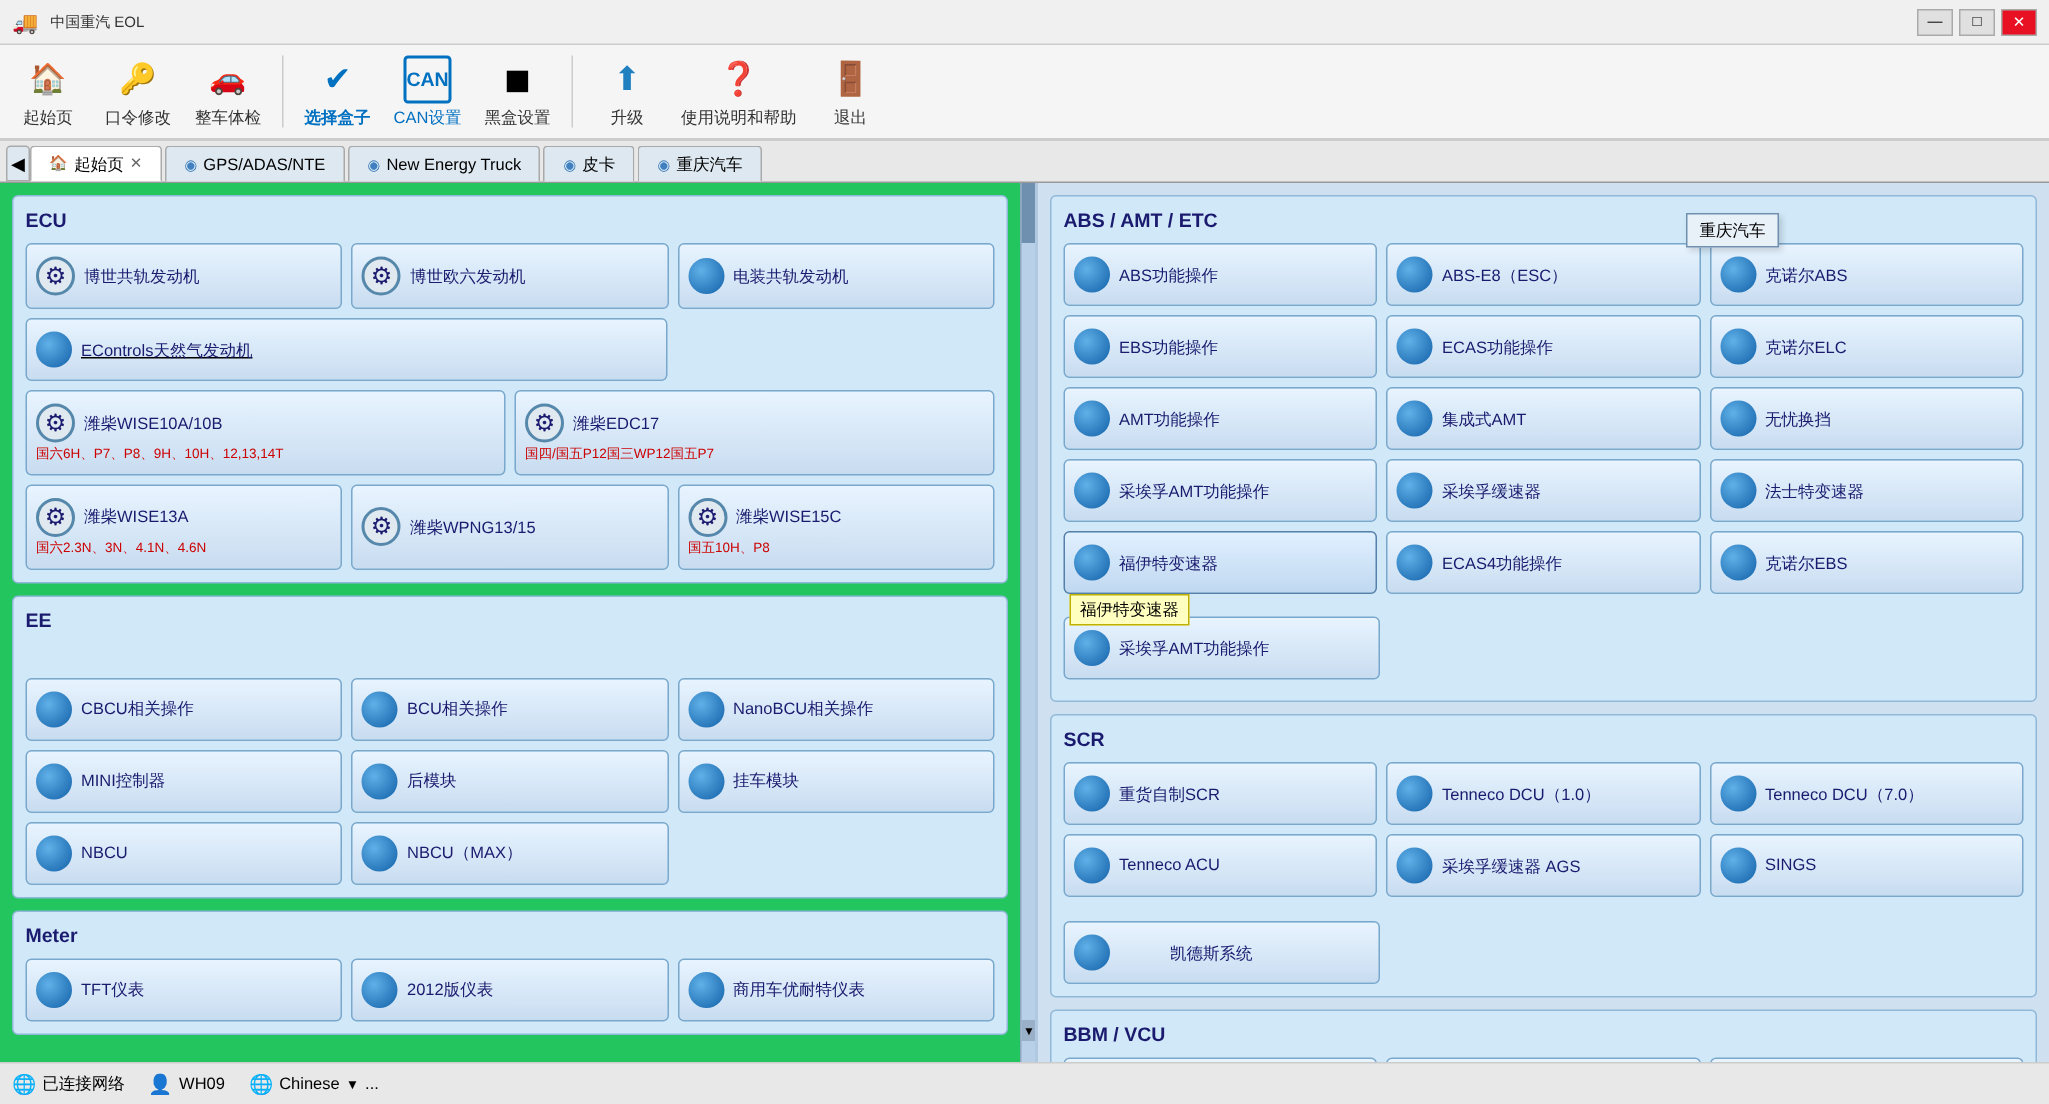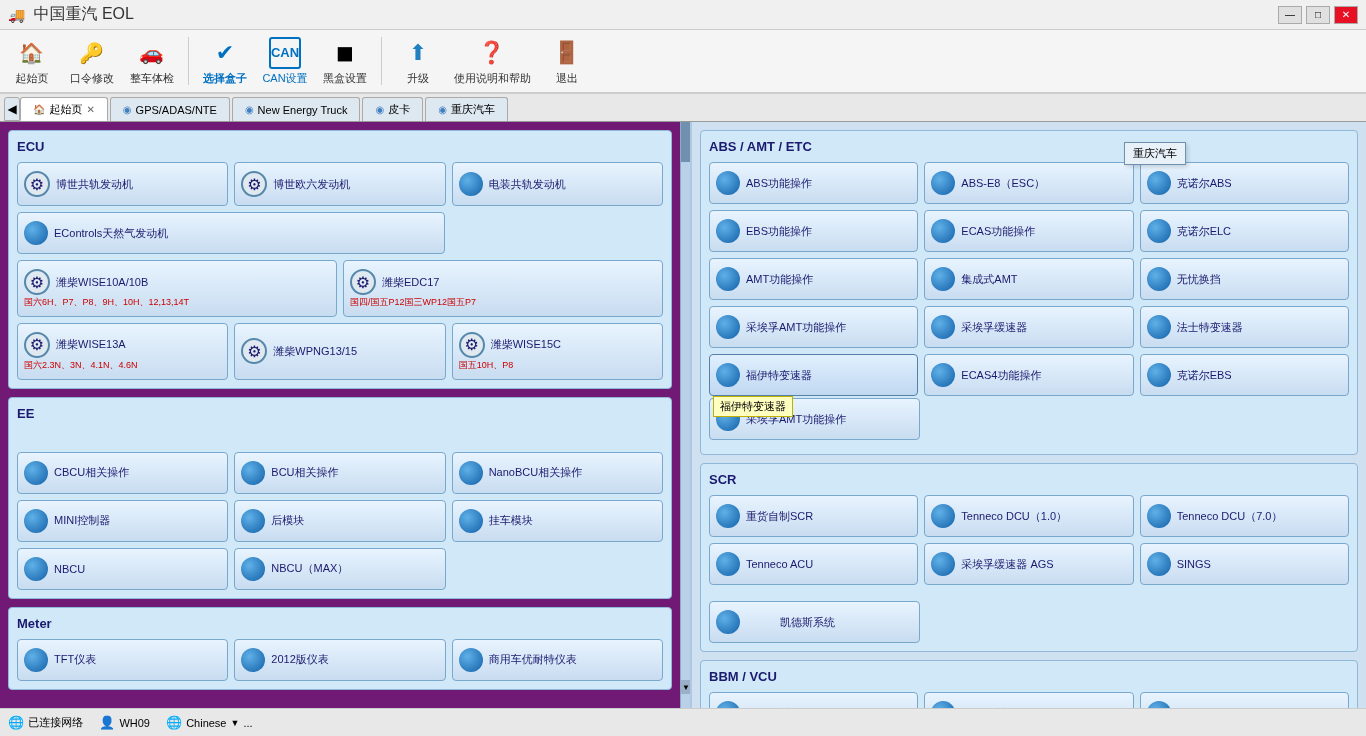--- a/index.html
+++ b/index.html
@@ -1,21 +1,21 @@
 <!DOCTYPE html>
 <html><head>
   <meta charset="utf-8">
   <style>
     * { margin: 0; padding: 0; box-sizing: border-box; }
     body { font-family: 'Microsoft YaHei', SimHei, sans-serif; font-size: 12px; background: #d4e8f7; width: 1366px; height: 736px; overflow: hidden; }
 
     
     .title-bar { background: #f0f0f0; height: 30px; display: flex; align-items: center; padding: 0 8px; border-bottom: 1px solid #ccc; justify-content: space-between; }
     .title-bar-left { display: flex; align-items: center; gap: 8px; }
-    .title-text { font-size: 16px; color: #333; }
+    .title-text { font-size: 10px; color: #333; }
     .title-controls { display: flex; gap: 4px; }
     .title-btn { width: 24px; height: 18px; background: #e0e0e0; border: 1px solid #aaa; font-size: 10px; cursor: pointer; display: flex; align-items: center; justify-content: center; }
     .title-btn.close { background: #e81123; color: white; }
 
     
     .toolbar { background: #f5f5f5; height: 64px; display: flex; align-items: center; padding: 0 8px; gap: 12px; border-bottom: 2px solid #ccc; }
     .tool-item { display: flex; flex-direction: column; align-items: center; gap: 2px; cursor: pointer; min-width: 48px; }
     .tool-icon { width: 32px; height: 32px; display: flex; align-items: center; justify-content: center; font-size: 20px; }
     .tool-label { font-size: 11px; color: #333; }
     .tool-item.active .tool-label { color: #0070c0; }
@@ -139,41 +139,41 @@
     <span>皮卡</span>
   </div>
   <div class="tab">
     <span style="font-size:10px; color:#4080c0;">◉</span>
     <span>重庆汽车</span>
   </div>
 </div>
 
 <div class="main-area">
 
-  <div class="left-panel" style="width:680px; overflow-y:scroll; padding:8px; background:#701a75;">
+  <div class="left-panel" style="width:680px; overflow-y:scroll; padding:8px; background:#22c55e;">
 
     <div class="section">
       <div class="section-title">ECU</div>
 
       <div class="btn-grid btn-grid-3" style="margin-bottom:6px;">
         <button class="func-btn">
           <div class="ecu-icon" style="font-size:16px;">⚙</div>
           <span>博世共轨发动机</span>
         </button>
         <button class="func-btn">
           <div class="ecu-icon" style="font-size:16px;">⚙</div>
           <span>博世欧六发动机</span>
         </button>
         <button class="func-btn">
           <div class="circle-icon"></div>
           <span>电装共轨发动机</span>
         </button>
       </div>
 
-      <div style="margin-bottom:6px;">
+      <div style="margin-bottom:6px;text-decoration:underline;">
         <button class="func-btn" style="width:calc(66.6% - 2px);">
           <div class="circle-icon"></div>
           <span>EControls天然气发动机</span>
         </button>
       </div>
 
       <div class="btn-grid" style="grid-template-columns: 1fr 1fr; margin-bottom:6px;">
         <button class="func-btn" style="flex-direction:column; align-items:flex-start; gap:2px;">
           <div style="display:flex; align-items:center; gap:6px;">
             <div class="ecu-icon" style="font-size:16px;">⚙</div>
@@ -341,21 +341,21 @@
         <button class="func-btn">
           <div class="circle-icon"></div>
           <span>采埃孚缓速器</span>
         </button>
         <button class="func-btn">
           <div class="circle-icon"></div>
           <span>法士特变速器</span>
         </button>
       </div>
 
-      <div class="btn-grid btn-grid-3" style="margin-bottom:2px; position:relative;">
+      <div class="btn-grid btn-grid-3" style="margin-bottom:15px; position:relative;">
         <button class="func-btn" style="background:linear-gradient(to bottom,#e0f0ff,#c0d8f0); border-color:#5580aa;">
           <div class="circle-icon"></div>
           <span>福伊特变速器</span>
         </button>
 
         <div style="position:absolute; top:42px; left:4px; background:#ffffc0; border:1px solid #c0b000; padding:2px 6px; font-size:11px; z-index:50; white-space:nowrap;">
           <span>福伊特变速器</span>
         </div>
         <button class="func-btn">
           <div class="circle-icon"></div>

